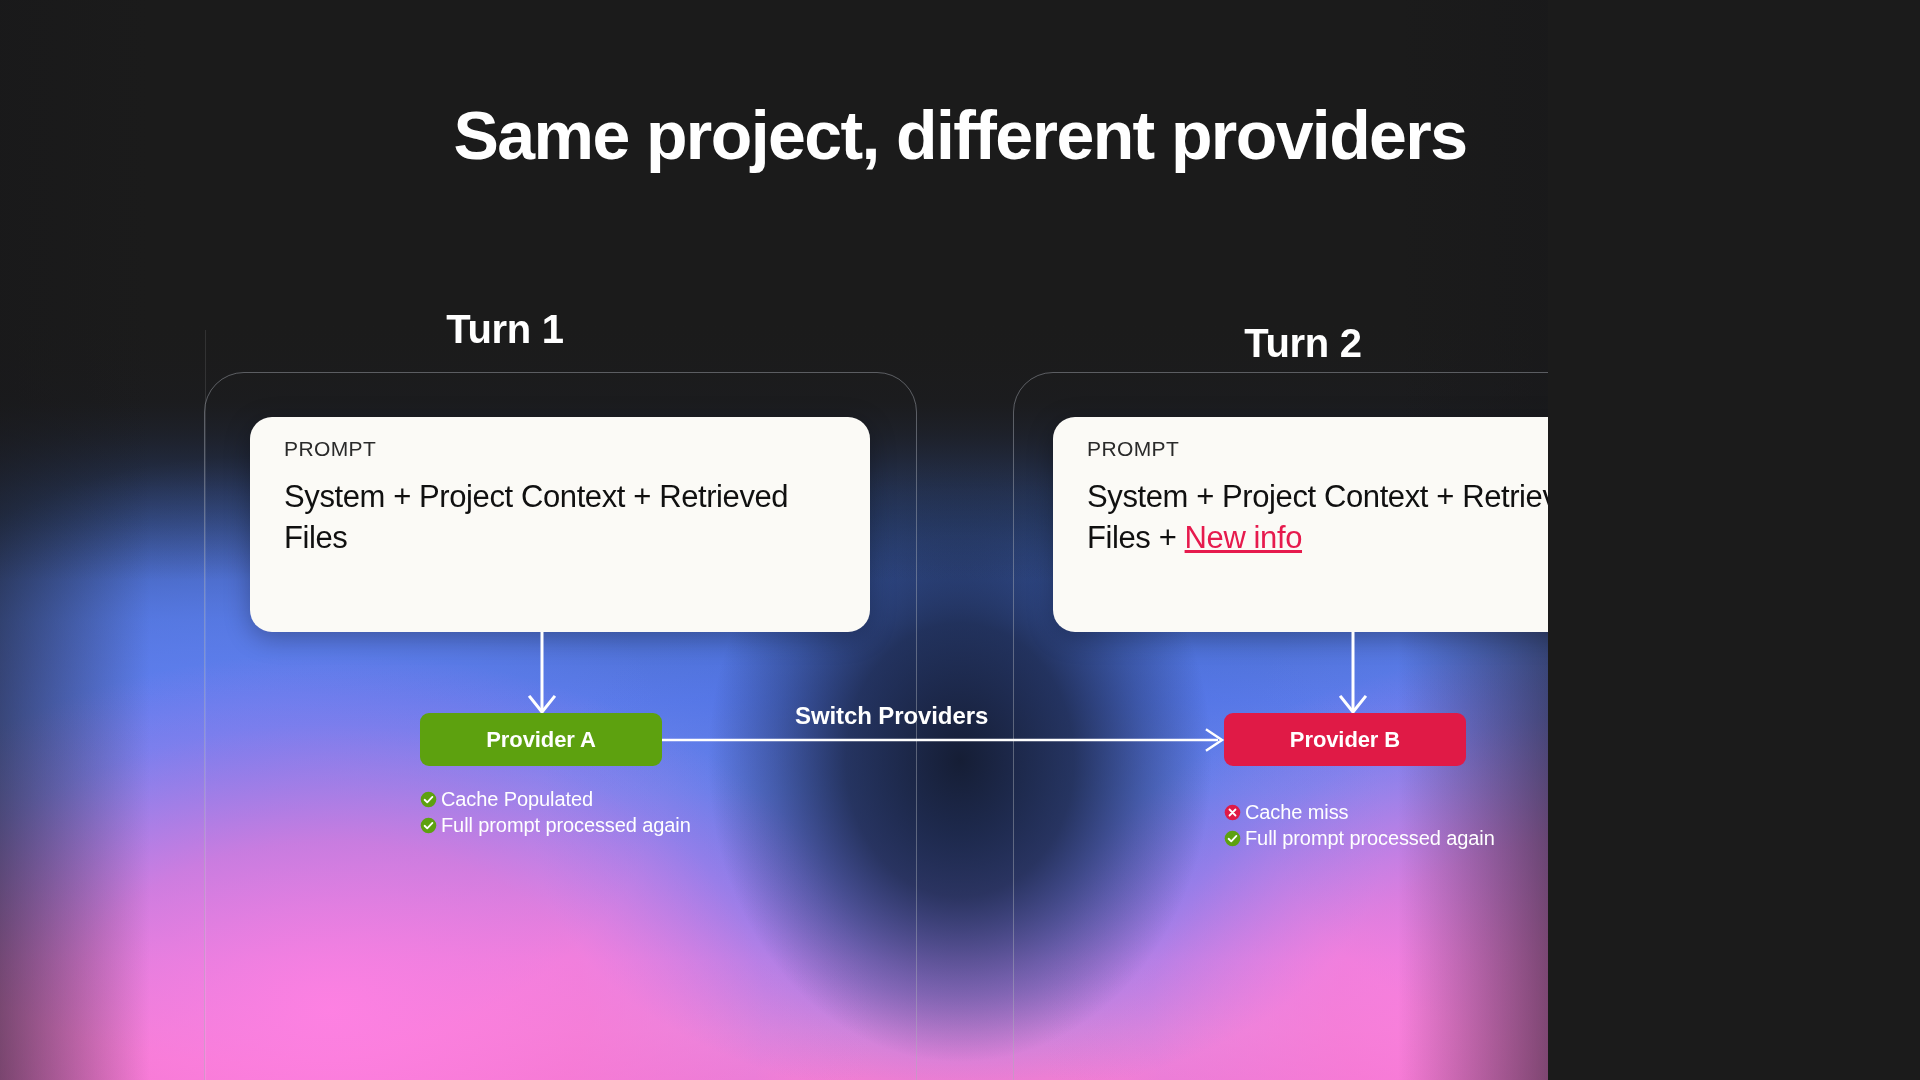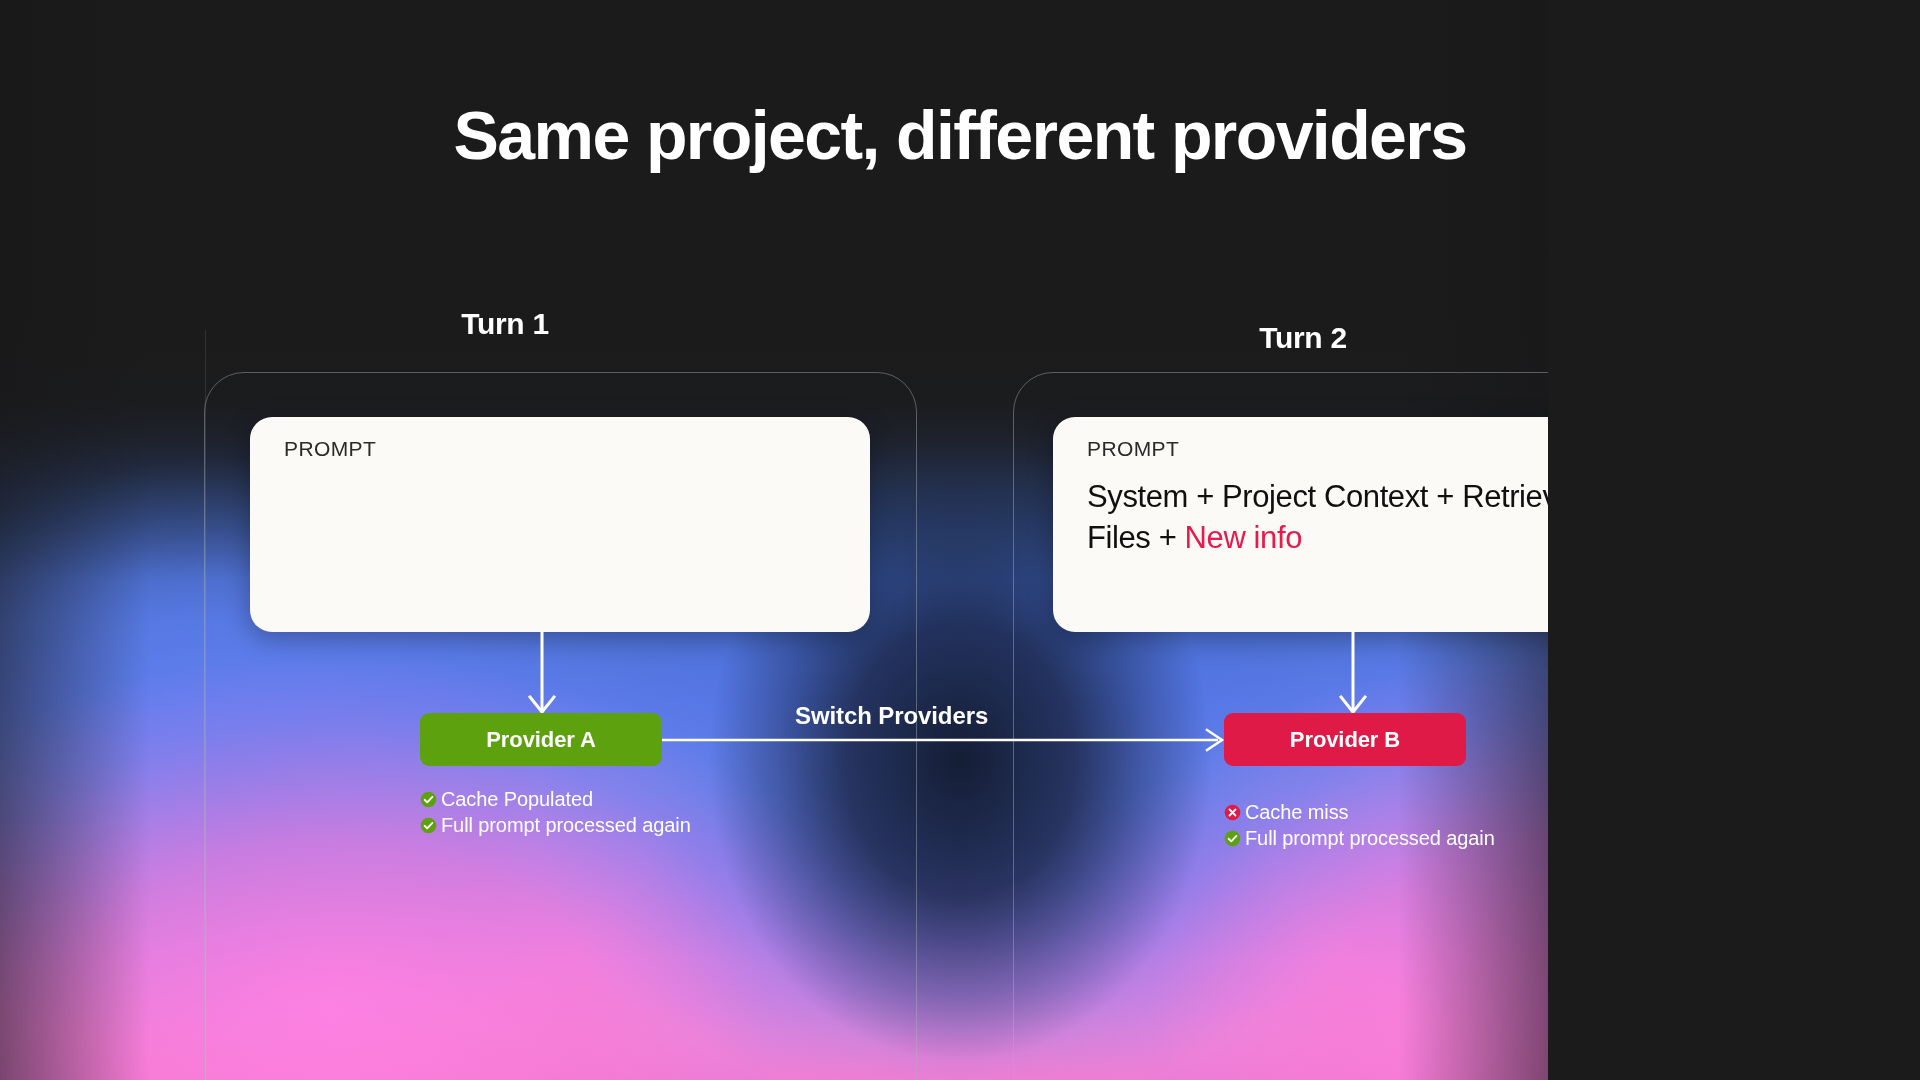--- a/index.html
+++ b/index.html
@@ -120,21 +120,21 @@
     font-weight: 700;
     letter-spacing: -1.6px;
     line-height: 1.1;
     font-family: "Liberation Sans", sans-serif;
   }
 
   
   .turn-label {
     position: absolute;
     color: #ffffff;
-    font-size: 30px;
+    font-size: 40px;
     font-weight: 700;
     letter-spacing: -0.3px;
     text-align: center;
   }
   .turn-label-1 { top: 307px; left: 410px; width: 190px; }
   .turn-label-2 { top: 321px; left: 1208px; width: 190px; }
 
   
   .group-box {
     position: absolute;
@@ -168,20 +168,21 @@
   }
   .prompt-body {
     color: #101010;
     font-size: 31px;
     font-weight: 400;
     line-height: 1.31;
     letter-spacing: -0.4px;
   }
   .prompt-new {
     color: #e61a4d;
+    text-decoration: underline;
   }
 
   
   .v-arrow { position: absolute; }
   .v-arrow-1 { left: 527px; top: 632px; }
   .v-arrow-2 { left: 1338px; top: 632px; }
 
   
   .provider-btn {
     position: absolute;
@@ -275,20 +276,21 @@
   <div class="title">Same project, different providers</div>
 
   <div class="turn-label turn-label-1">Turn 1</div>
   <div class="turn-label turn-label-2">Turn 2</div>
 
   <div class="group-box group-box-1"></div>
   <div class="group-box group-box-2"></div>
 
   <div class="prompt-card prompt-card-1">
     <div class="prompt-eyebrow">PROMPT</div>
+    <div class="prompt-body"><span>System + Project Context + Retrieved Files</span></div>
   </div>
 
   <div class="prompt-card prompt-card-2">
     <div class="prompt-eyebrow">PROMPT</div>
     <div class="prompt-body"><span>System + Project Context + Retrieved Files + </span><span class="prompt-new">New info</span></div>
   </div>
 
   <div class="v-arrow v-arrow-1">
     <svg width="30" height="86" viewBox="0 0 30 86" fill="none" xmlns="http://www.w3.org/2000/svg">
       <path d="M15 0 V78" stroke="#ffffff" stroke-width="3"></path>

